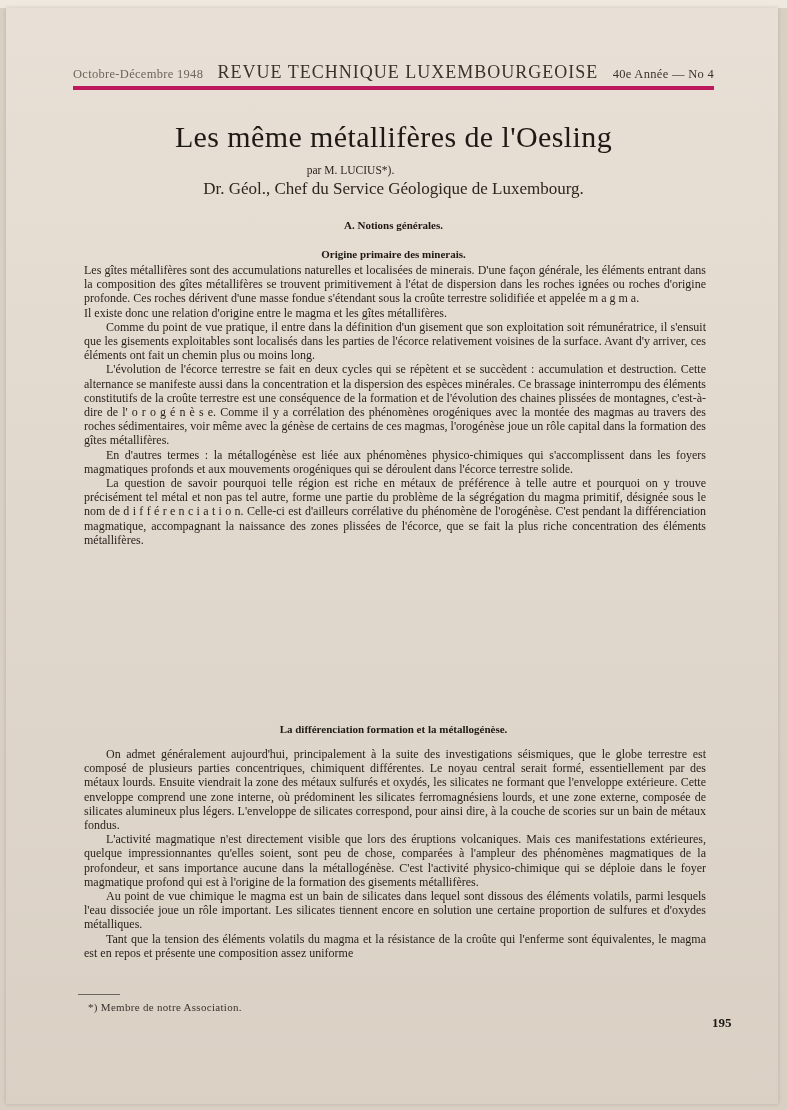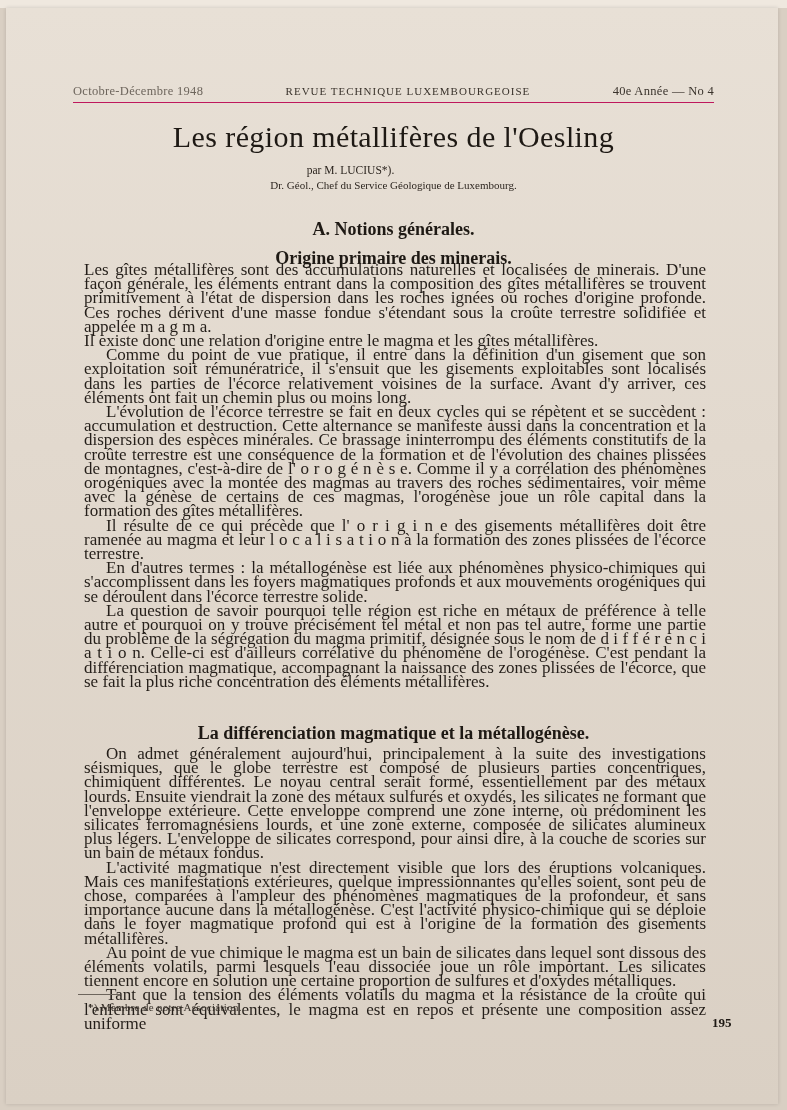--- a/index.html
+++ b/index.html
@@ -11,46 +11,46 @@
   }
   .page {
     position: absolute; left: 6px; top: 8px; width: 772px; height: 1096px;
     background: linear-gradient(180deg, #e8e0d6 0%, #e2d9ce 40%, #dad0c4 100%);
     box-shadow: 0 0 4px rgba(0,0,0,0.15);
   }
   .page-edge {
     position: absolute; left: 0; top: 0; width: 787px; height: 8px; background: #efe8df;
   }
   .header {
-    position: absolute; left: 73px; top: 84px; width: 641px;
+    position: absolute; left: 73px; top: 62px; width: 641px;
     display: flex; justify-content: space-between; align-items: baseline;
     font-size: 12.5px; letter-spacing: 0.3px; color: #3a332c;
-    border-bottom: 1px solid #be185d; padding-bottom: 3px;
+    border-bottom: 4px solid #be185d; padding-bottom: 3px;
   }
-  .header .journal { letter-spacing: 1px; font-size: 11px; }
+  .header .journal { letter-spacing: 1px; font-size: 18px; }
   .header .date { color: #6d655c; }
   .title {
     position: absolute; left: 0; top: 120px; width: 787px; text-align: center;
     font-size: 30px; letter-spacing: 0.4px; color: #1e1914;
   }
   .byline {
     position: absolute; left: 0; top: 164px; width: 701px; text-align: center;
     font-size: 11.5px; color: #2d2620;
   }
   .affil {
     position: absolute; left: 0; top: 179px; width: 787px; text-align: center;
-    font-size: 11px; color: #2d2620;
+    font-size: 17px; color: #2d2620;
   }
   .sec-head {
     position: absolute; left: 0; width: 787px; text-align: center;
-    font-weight: bold; font-size: 18px; color: #1e1914;
+    font-weight: bold; font-size: 11px; color: #1e1914;
   }
   .body-block {
     position: absolute; left: 101px; width: 606px;
-    font-size: 17px; line-height: 14.2px; text-align: justify;
+    font-size: 12px; line-height: 14.2px; text-align: justify;
     color: #241e19;
   }
   .body-block p { margin: 0; text-indent: 0; }
   .footnote-rule {
     position: absolute; left: 78px; top: 994px; width: 42px; border-top: 1px solid #6d655c;
   }
   .footnote {
     position: absolute; left: 88px; top: 1001px; font-size: 11px; color: #3a332c; letter-spacing: 0.3px;
   }
   .pageno {
@@ -62,38 +62,37 @@
 
 <div class="page-edge"></div>
 <div class="page"></div>
 
 <div class="header">
   <span class="date">Octobre-Décembre 1948</span>
   <span class="journal">REVUE TECHNIQUE LUXEMBOURGEOISE</span>
   <span>40e Année — No 4</span>
 </div>
 
-<div class="title">Les région métallifères de l'Oesling</div>
+<div class="title">Les même métallifères de l'Oesling</div>
 <div class="byline">par M. LUCIUS*).</div>
 <div class="affil">Dr. Géol., Chef du Service Géologique de Luxembourg.</div>
 
 <div class="sec-head" style="top:219px;">A. Notions générales.</div>
 <div class="sec-head" style="top:248px;font-family:Liberation Serif, serif;">Origine primaire des minerais.</div>
 
 <div class="body-block" style="top:263px;">
   <p style="text-indent:0;"><span style="padding-left:0;"></span><span>Les gîtes métallifères sont des accumulations naturelles et localisées de minerais. D'une façon générale, les éléments entrant dans la composition des gîtes métallifères se trouvent primitivement à l'état de dispersion dans les roches ignées ou roches d'origine profonde. Ces roches dérivent d'une masse fondue s'étendant sous la croûte terrestre solidifiée et appelée m a g m a.</span></p>
   <p style="text-indent:0;"><span>Il existe donc une relation d'origine entre le magma et les gîtes métallifères.</span></p>
   <p><span>Comme du point de vue pratique, il entre dans la définition d'un gisement que son exploitation soit rémunératrice, il s'ensuit que les gisements exploitables sont localisés dans les parties de l'écorce relativement voisines de la surface. Avant d'y arriver, ces éléments ont fait un chemin plus ou moins long.</span></p>
   <p><span>L'évolution de l'écorce terrestre se fait en deux cycles qui se répètent et se succèdent : accumulation et destruction. Cette alternance se manifeste aussi dans la concentration et la dispersion des espèces minérales. Ce brassage ininterrompu des éléments constitutifs de la croûte terrestre est une conséquence de la formation et de l'évolution des chaines plissées de montagnes, c'est-à-dire de l' o r o g é n è s e. Comme il y a corrélation des phénomènes orogéniques avec la montée des magmas au travers des roches sédimentaires, voir même avec la génèse de certains de ces magmas, l'orogénèse joue un rôle capital dans la formation des gîtes métallifères.</span></p>
-  <p><span>Il résulte de ce qui précède que l' o r i g i n e des gisements métallifères doit être ramenée au magma et leur l o c a l i s a t i o n à la formation des zones plissées de l'écorce terrestre.</span></p>
   <p><span>En d'autres termes : la métallogénèse est liée aux phénomènes physico-chimiques qui s'accomplissent dans les foyers magmatiques profonds et aux mouvements orogéniques qui se déroulent dans l'écorce terrestre solide.</span></p>
   <p><span>La question de savoir pourquoi telle région est riche en métaux de préférence à telle autre et pourquoi on y trouve précisément tel métal et non pas tel autre, forme une partie du problème de la ségrégation du magma primitif, désignée sous le nom de d i f f é r e n c i a t i o n. Celle-ci est d'ailleurs corrélative du phénomène de l'orogénèse. C'est pendant la différenciation magmatique, accompagnant la naissance des zones plissées de l'écorce, que se fait la plus riche concentration des éléments métallifères.</span></p>
 </div>
 
-<div class="sec-head" style="top:723px;">La différenciation magmatique et la métallogénèse.</div>
+<div class="sec-head" style="top:723px;">La différenciation formation et la métallogénèse.</div>
 
 <div class="body-block" style="top:747px;">
   <p><span>On admet généralement aujourd'hui, principalement à la suite des investigations séismiques, que le globe terrestre est composé de plusieurs parties concentriques, chimiquent différentes. Le noyau central serait formé, essentiellement par des métaux lourds. Ensuite viendrait la zone des métaux sulfurés et oxydés, les silicates ne formant que l'enveloppe extérieure. Cette enveloppe comprend une zone interne, où prédominent les silicates ferromagnésiens lourds, et une zone externe, composée de silicates alumineux plus légers. L'enveloppe de silicates correspond, pour ainsi dire, à la couche de scories sur un bain de métaux fondus.</span></p>
   <p><span>L'activité magmatique n'est directement visible que lors des éruptions volcaniques. Mais ces manifestations extérieures, quelque impressionnantes qu'elles soient, sont peu de chose, comparées à l'ampleur des phénomènes magmatiques de la profondeur, et sans importance aucune dans la métallogénèse. C'est l'activité physico-chimique qui se déploie dans le foyer magmatique profond qui est à l'origine de la formation des gisements métallifères.</span></p>
   <p><span>Au point de vue chimique le magma est un bain de silicates dans lequel sont dissous des éléments volatils, parmi lesquels l'eau dissociée joue un rôle important. Les silicates tiennent encore en solution une certaine proportion de sulfures et d'oxydes métalliques.</span></p>
   <p><span>Tant que la tension des éléments volatils du magma et la résistance de la croûte qui l'enferme sont équivalentes, le magma est en repos et présente une composition assez uniforme</span></p>
 </div>
 
 <div class="footnote-rule"></div>
 <div class="footnote">*) Membre de notre Association.</div>

